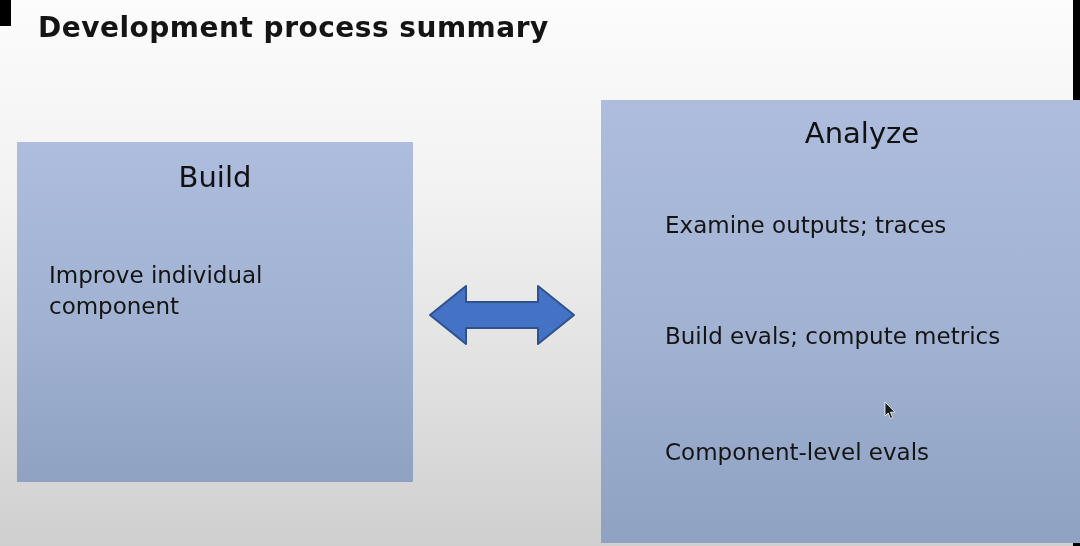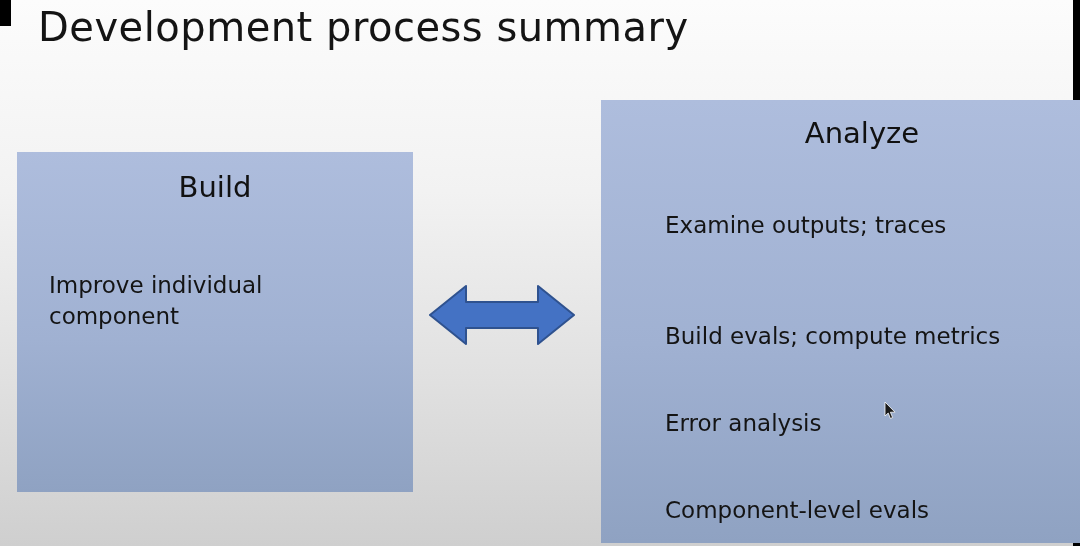--- a/index.html
+++ b/index.html
@@ -22,32 +22,32 @@
     background: #000;
   }
   .edge-topleft {
     position: absolute;
     left: 0; top: 0;
     width: 11px; height: 26px;
     background: #000;
   }
   .slide-title {
     position: absolute;
-    left: 38px; top: 4px;
-    font-size: 40px;
-    font-weight: 400;
+    left: 38px; top: 11px;
+    font-size: 28px;
+    font-weight: 700;
     letter-spacing: 0.5px;
     color: #141414;
   }
   .panel {
     position: absolute;
     background: linear-gradient(180deg, #aebddd 0%, #a0b1d2 55%, #8fa2c2 100%);
   }
   .panel-build {
-    left: 17px; top: 152px;
+    left: 17px; top: 142px;
     width: 396px; height: 340px;
   }
   .panel-analyze {
     left: 601px; top: 100px;
     width: 490px; height: 443px; padding-left: 32px;
   }
   .panel-heading {
     text-align: center;
     font-size: 29px;
     font-weight: 500;
@@ -61,21 +61,21 @@
     color: #141414;
     line-height: 1.35;
   }
   .panel-build .panel-item { margin-left: 32px; margin-right: 20px; }
   .panel-build .item-0 { margin-top: 46px; }
   .panel-build .item-1 { margin-top: 66px; width: 270px; }
   .panel-analyze .panel-item { margin-left: 32px; margin-right: 16px; }
   .panel-analyze .item-0 { margin-top: 60px; }
   .panel-analyze .item-1 { margin-top: 80px; }
   .panel-analyze .item-2 { margin-top: 56px; }
-  .panel-analyze .item-3 { margin-top: 56px; }
+  .panel-analyze .item-3 { margin-top: 85px; }
   .arrow-wrap {
     position: absolute;
     left: 426px; top: 280px;
     width: 152px; height: 70px;
   }
   .cursor-wrap {
     position: absolute;
     left: 884px; top: 402px;
     width: 14px; height: 20px;
   }
@@ -92,21 +92,20 @@
 
   <div class="panel panel-build">
     <div class="panel-heading">Build</div>
     <div class="panel-item item-1">Improve individual component</div>
   </div>
 
   <div class="panel panel-analyze">
     <div class="panel-heading">Analyze</div>
     <div class="panel-item item-0">Examine outputs; traces</div>
     <div class="panel-item item-1">Build evals; compute metrics</div>
-    <div class="panel-item item-2">Error analysis</div>
     <div class="panel-item item-3">Component-level evals</div>
   </div>
 
   <div class="arrow-wrap">
     <svg width="152" height="70" viewBox="0 0 152 70" xmlns="http://www.w3.org/2000/svg">
       <polygon points="4,35 40,6 40,22 112,22 112,6 148,35 112,64 112,48 40,48 40,64" fill="#4472c4" stroke="#2f528f" stroke-width="2" stroke-linejoin="round"></polygon>
     </svg>
   </div>
 
   <div class="cursor-wrap">

